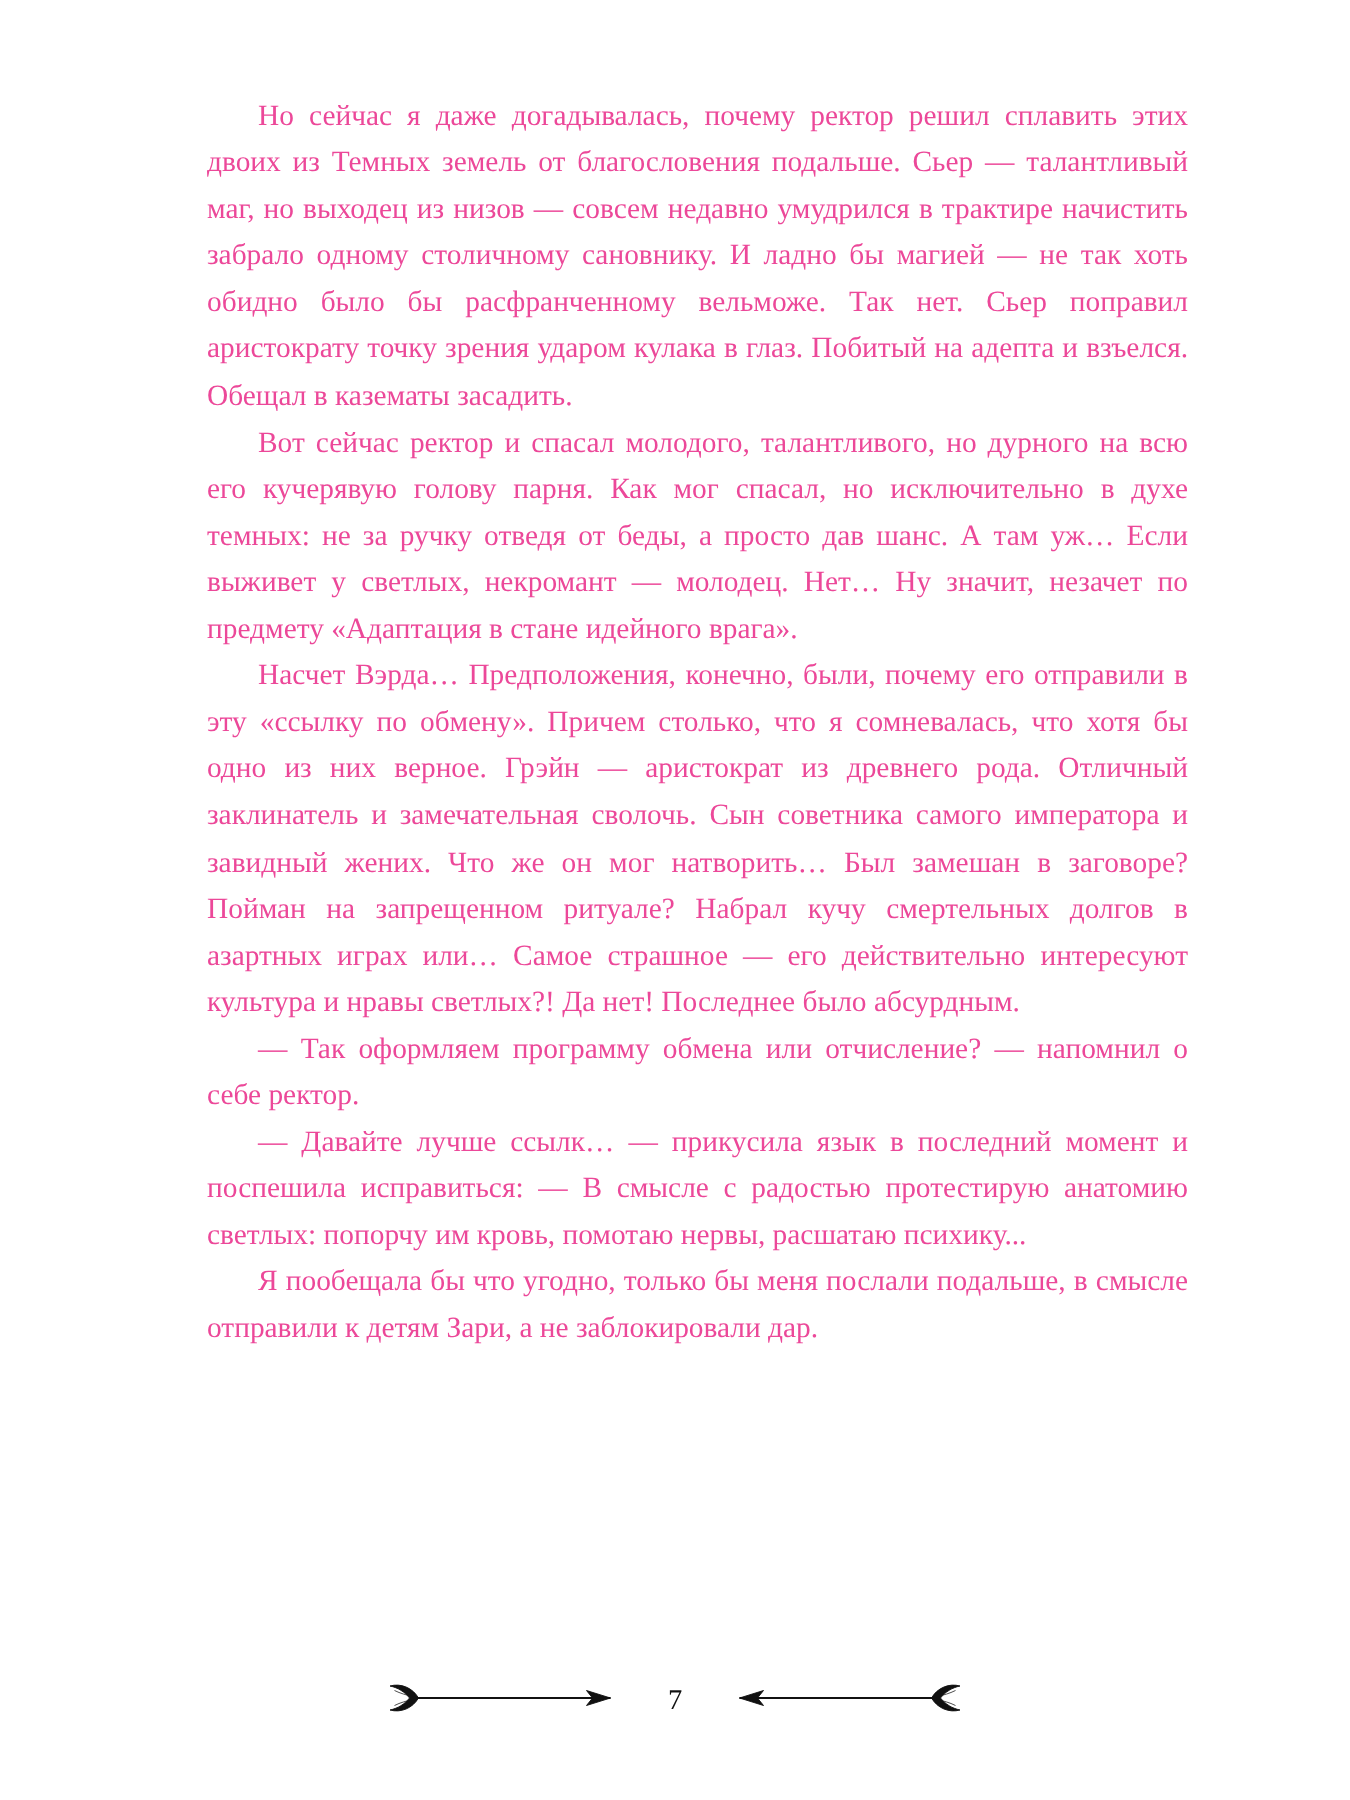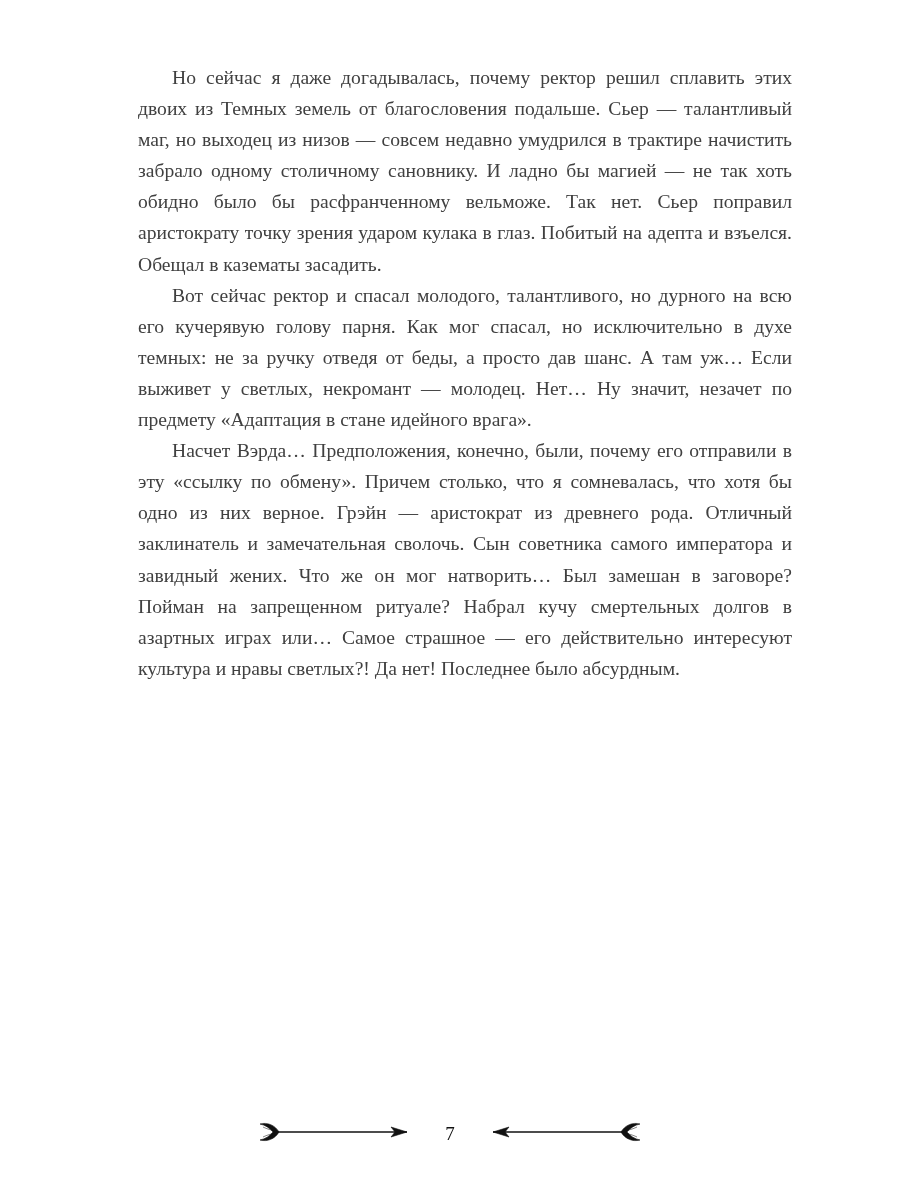--- a/index.html
+++ b/index.html
@@ -20,21 +20,21 @@
     height: 1200px;
     box-sizing: border-box;
     padding: 62px 108px 0 138px;
     background: #ffffff;
   }
   .body-text {
     font-size: 19.6px;
     line-height: 31.1px;
     text-align: justify;
     text-justify: inter-word;
-    color: #404040;
+    color: #ec4899;
     hyphens: manual;
   }
   .body-text p {
     margin: 0;
     text-indent: 34px;
   }
   .footer {
     position: absolute;
     left: 0;
     right: 0;
@@ -60,20 +60,23 @@
 </style>
 </head>
 <body>
 
 <div class="page">
 
   <div class="body-text">
     <p>Но сейчас я даже догадывалась, почему ректор решил сплавить этих двоих из Темных земель от благословения подальше. Сьер — талантливый маг, но выходец из низов — совсем недавно умудрился в трактире начистить забрало одному столичному сановнику. И ладно бы магией — не так хоть обидно было бы расфранченному вельможе. Так нет. Сьер поправил аристократу точку зрения ударом кулака в глаз. Побитый на адепта и взъелся. Обещал в казематы засадить.</p>
     <p>Вот сейчас ректор и спасал молодого, талантливого, но дурного на всю его кучерявую голову парня. Как мог спасал, но исключительно в духе темных: не за ручку отведя от беды, а просто дав шанс. А там уж… Если выживет у светлых, некромант — молодец. Нет… Ну значит, незачет по предмету «Адаптация в стане идейного врага».</p>
     <p>Насчет Вэрда… Предположения, конечно, были, почему его отправили в эту «ссылку по обмену». Причем столько, что я сомневалась, что хотя бы одно из них верное. Грэйн — аристократ из древнего рода. Отличный заклинатель и замечательная сволочь. Сын советника самого императора и завидный жених. Что же он мог натворить… Был замешан в заговоре? Пойман на запрещенном ритуале? Набрал кучу смертельных долгов в азартных играх или… Самое страшное — его действительно интересуют культура и нравы светлых?! Да нет! Последнее было абсурдным.</p>
+    <p>— Так оформляем программу обмена или отчисление? — напомнил о себе ректор.</p>
+    <p>— Давайте лучше ссылк… — прикусила язык в последний момент и поспешила исправиться: — В смысле с радостью протестирую анатомию светлых: попорчу им кровь, помотаю нервы, расшатаю психику...</p>
+    <p>Я пообещала бы что угодно, только бы меня послали подальше, в смысле отправили к детям Зари, а не заблокировали дар.</p>
   </div>
 
   <div class="footer">
     <span class="orn left">
       <svg width="170" height="26" viewBox="0 0 170 26" xmlns="http://www.w3.org/2000/svg">
         <g fill="#111111" stroke="#111111">
           <path d="M20 13 L150 13" stroke-width="1.4" fill="none"></path>
           <path d="M150 13 L134 8 L138 13 L134 18 Z" stroke-width="0.6"></path>
           <path d="M22 13 C18 6, 10 3, 3 5 C8 6, 13 9, 16 13 C13 17, 8 20, 3 21 C10 23, 18 20, 22 13 Z" stroke-width="0.6"></path>
           <path d="M6 8 C10 10, 14 11, 18 12" stroke-width="0.5" fill="none"></path>

